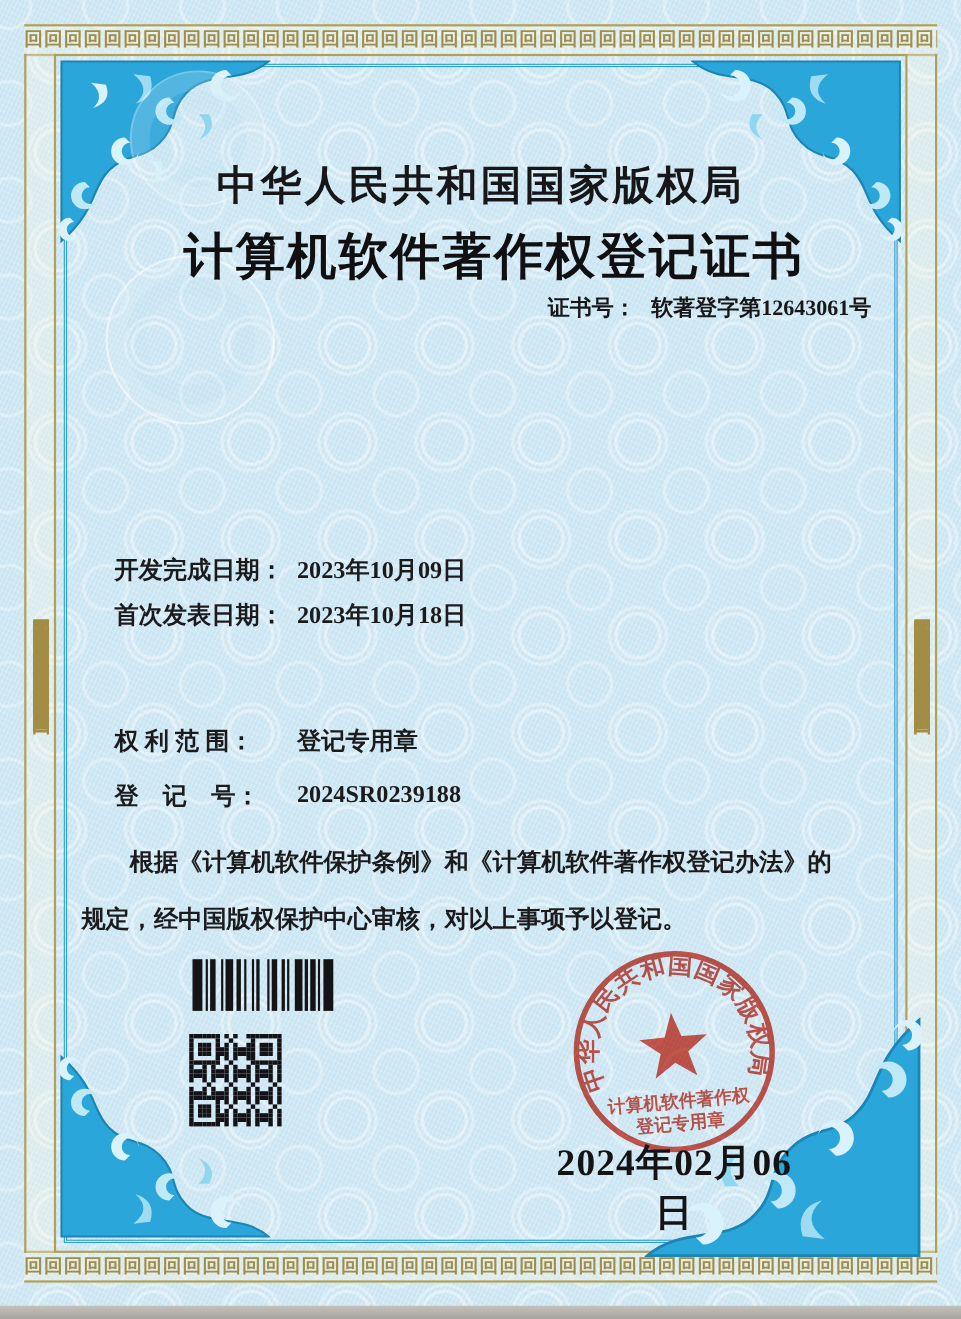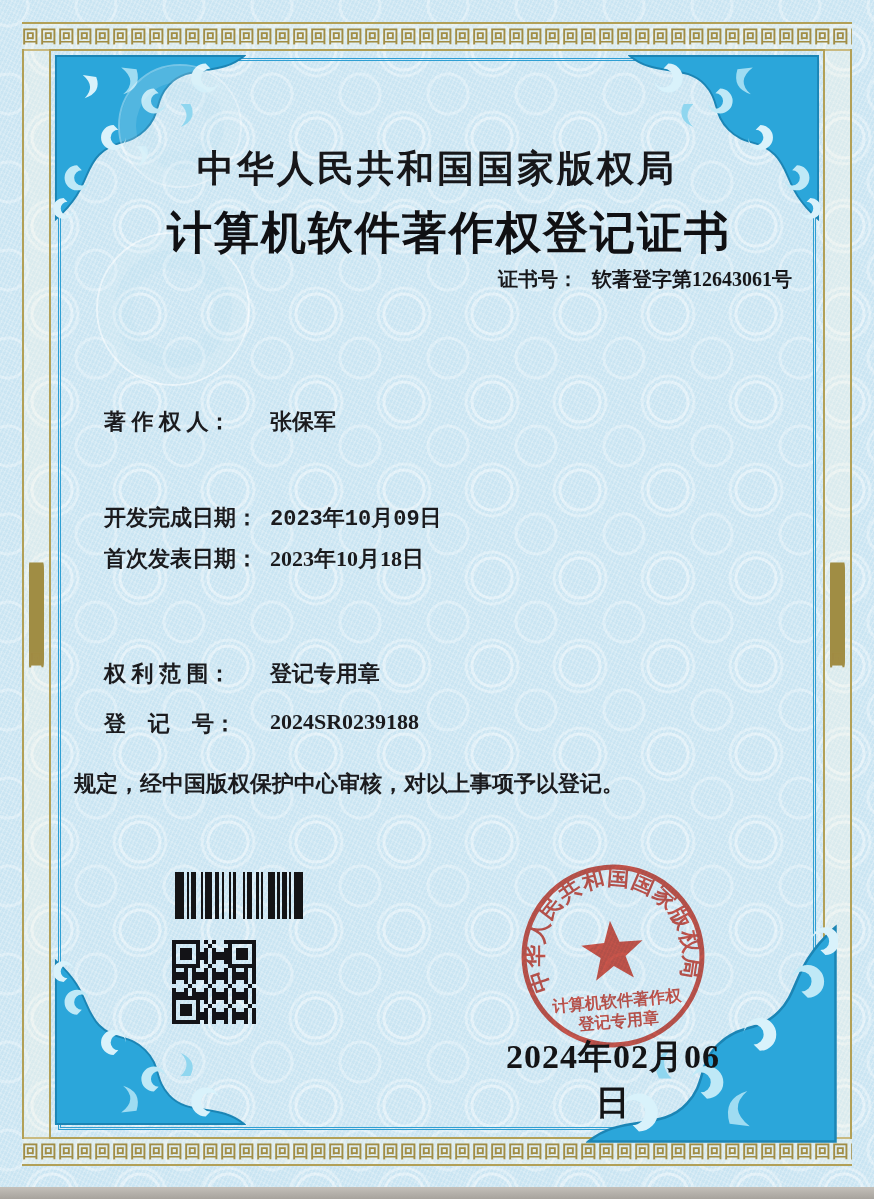--- a/index.html
+++ b/index.html
@@ -59,21 +59,21 @@
   .authority{position:absolute;left:0;top:144px;width:100%;text-align:center;
     font-size:37px;font-weight:700;letter-spacing:3px;color:#17171a;}
   .cert-title{position:absolute;left:0;top:203px;width:100%;text-align:center;
     font-size:45px;font-weight:800;letter-spacing:2px;color:#101013;padding-left:12px;}
   .cert-no{position:absolute;top:266px;right:82px;font-size:20px;font-weight:700;color:#17171a;margin-left:48px;}
   .cert-no .v{margin-left:14px;}
   .frow{position:absolute;left:104px;font-size:22px;font-weight:700;color:#1b1b1e;}
   .flabel{display:inline-block;width:162px;vertical-align:top;}
   .fvalue{display:inline-block;margin-left:4px;vertical-align:top;max-width:520px;}
   .fvalue .l2{display:block;}
-  .r0{top:305px;} .r1{top:407px;} .r2{top:503px;font-family:Liberation Mono, monospace;} .r3{top:544px;}
+  .r0{top:305px;} .r1{top:407px;} .r2{top:503px;} .r3{top:544px;}
   .r4{top:608px;} .r5{top:659px;} .r6{top:709px;}
   .statement{position:absolute;left:74px;top:758px;width:730px;
     font-size:22px;font-weight:600;line-height:52px;color:#1b1b1e;}
   .statement .s1{display:block;text-indent:2em;}
   .statement .s2{display:block;}
   
   .barcode{position:absolute;left:175px;top:872px;width:128px;height:47px;display:flex;}
   .barcode div{height:100%;}
   .barcode .b{background:#141416;}
   .qr{position:absolute;left:172px;top:940px;width:84px;height:84px;
@@ -145,37 +145,35 @@
 
     <div class="emboss emboss-1"></div>
     <div class="emboss emboss-2"></div>
 
     <div class="authority">中华人民共和国国家版权局</div>
     <div class="cert-title">计算机软件著作权登记证书</div>
     <div class="cert-no">
       <span>证书号：</span><span class="v">软著登字第12643061号</span>
     </div>
 
-    <div class="frow r1">
-      <span class="flabel">著 作 权 人：</span><span class="fvalue">张保军</span>
-    </div>
     <div class="frow r2">
       <span class="flabel">开发完成日期：</span><span class="fvalue">2023年10月09日</span>
     </div>
     <div class="frow r3">
       <span class="flabel">首次发表日期：</span><span class="fvalue">2023年10月18日</span>
     </div>
     <div class="frow r5">
       <span class="flabel">权 利 范 围：</span><span class="fvalue">登记专用章</span>
     </div>
     <div class="frow r6">
       <span class="flabel">登　记　号：</span><span class="fvalue">2024SR0239188</span>
     </div>
 
     <div class="statement">
+      <span class="s1">根据《计算机软件保护条例》和《计算机软件著作权登记办法》的</span>
       <span class="s2">规定，经中国版权保护中心审核，对以上事项予以登记。</span>
     </div>
 
     <div class="barcode" id="barcode">
         <div class="b" style="flex: 4 1 0%;"></div>
         <div style="flex: 1 1 0%;"></div>
         <div class="b" style="flex: 1 1 0%;"></div>
         <div style="flex: 1 1 0%;"></div>
         <div class="b" style="flex: 2 1 0%;"></div>
         <div style="flex: 2 1 0%;"></div>

